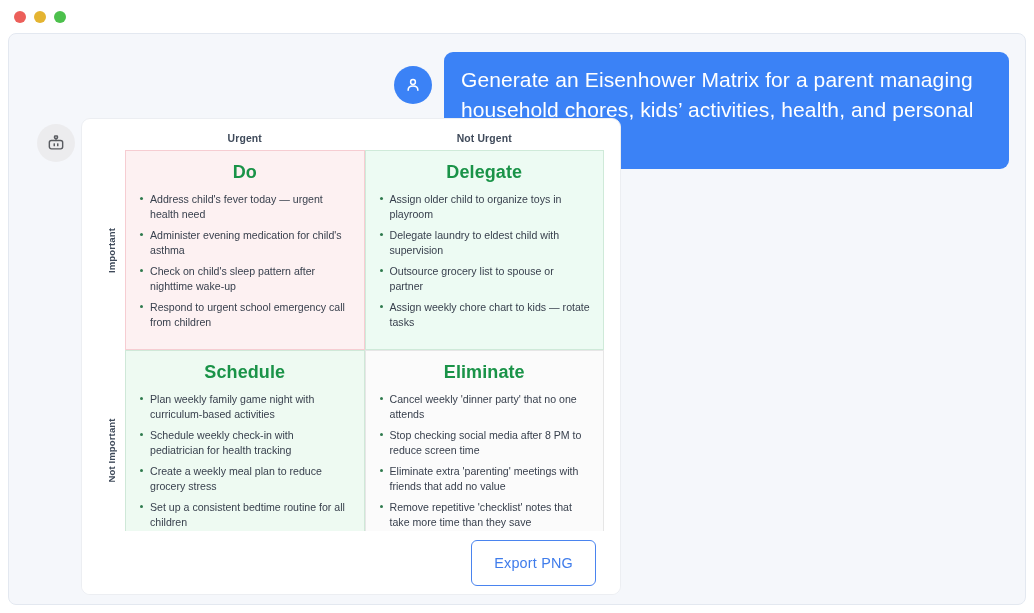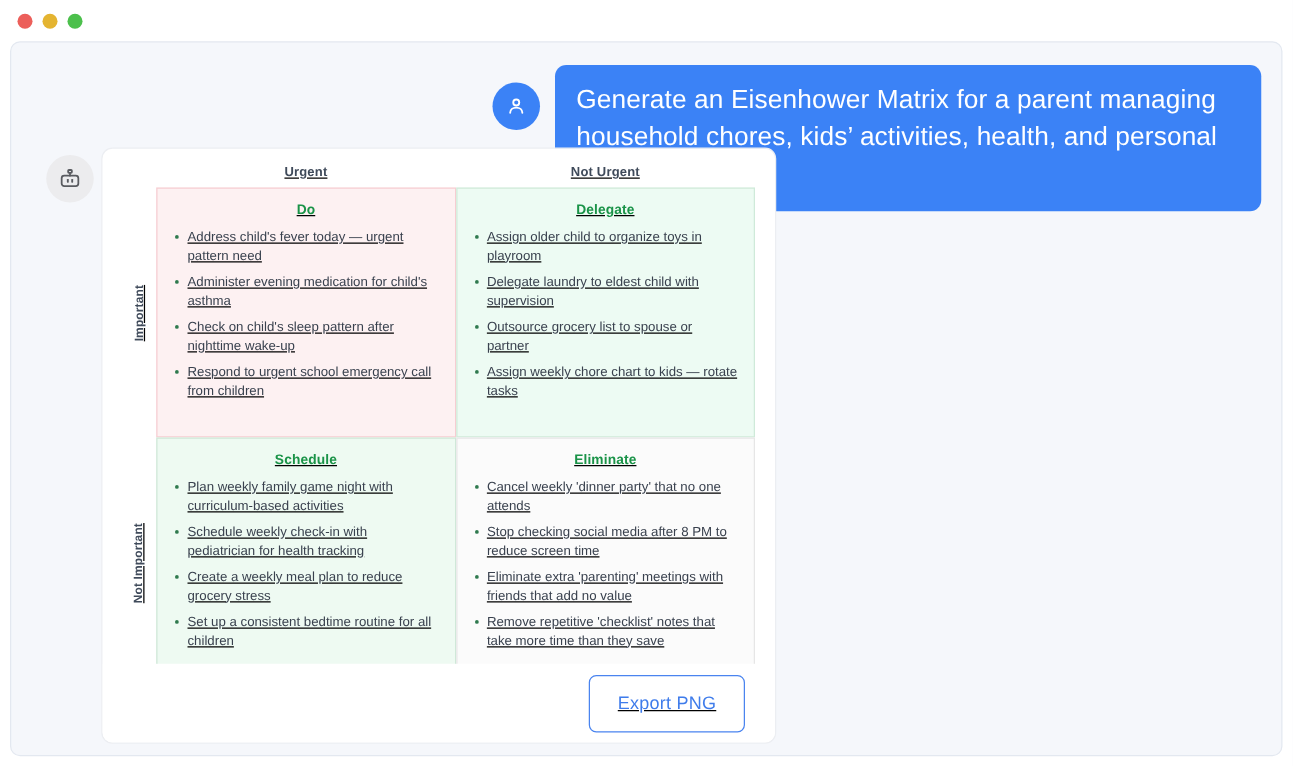--- a/index.html
+++ b/index.html
@@ -104,21 +104,20 @@
     left: 72px;
     top: 84px;
     width: 540px;
     height: 477px;
     background: #ffffff;
     border: 1px solid #eceef2;
     border-radius: 9px;
     overflow: hidden;
     display: flex;
     flex-direction: column;
-    text-decoration: underline;
   }
 
   .matrix-wrap {
     position: relative;
     flex: 1 1 auto;
     overflow: hidden;
     padding: 14px 16px 0 16px;
   }
 
   .col-heads {
@@ -173,21 +172,21 @@
     overflow: hidden;
     border: 1px solid transparent;
   }
   .quad.do        { background: #fdf1f2; border-color: #f6cdd2; }
   .quad.delegate  { background: #edfbf3; border-color: #cfead9; }
   .quad.schedule  { background: #eefaf2; border-color: #cfe8d8; }
   .quad.eliminate { background: #fbfbfb; border-color: #e6e6e6; }
 
   .quad-title {
     text-align: center;
-    font-size: 11px;
+    font-size: 18px;
     font-weight: bold;
     color: #1a9348;
     margin-bottom: 9px;
     letter-spacing: 0.1px;
   }
 
   .quad-list {
     list-style: none;
   }
   .quad-list li {
@@ -282,21 +281,21 @@
             <div class="row-head">
               <span>Not Important</span>
             </div>
           </div>
 
           <div class="grid">
 
             <div class="quad do">
               <div class="quad-title">Do</div>
               <ul class="quad-list">
-                <li>Address child's fever today — urgent pattern need</li>
+                <li>Address child's fever today — urgent health need</li>
                 <li>Administer evening medication for child's asthma</li>
                 <li>Check on child's sleep pattern after nighttime wake-up</li>
                 <li>Respond to urgent school emergency call from children</li>
               </ul>
             </div>
 
             <div class="quad delegate">
               <div class="quad-title">Delegate</div>
               <ul class="quad-list">
                 <li>Assign older child to organize toys in playroom</li>

